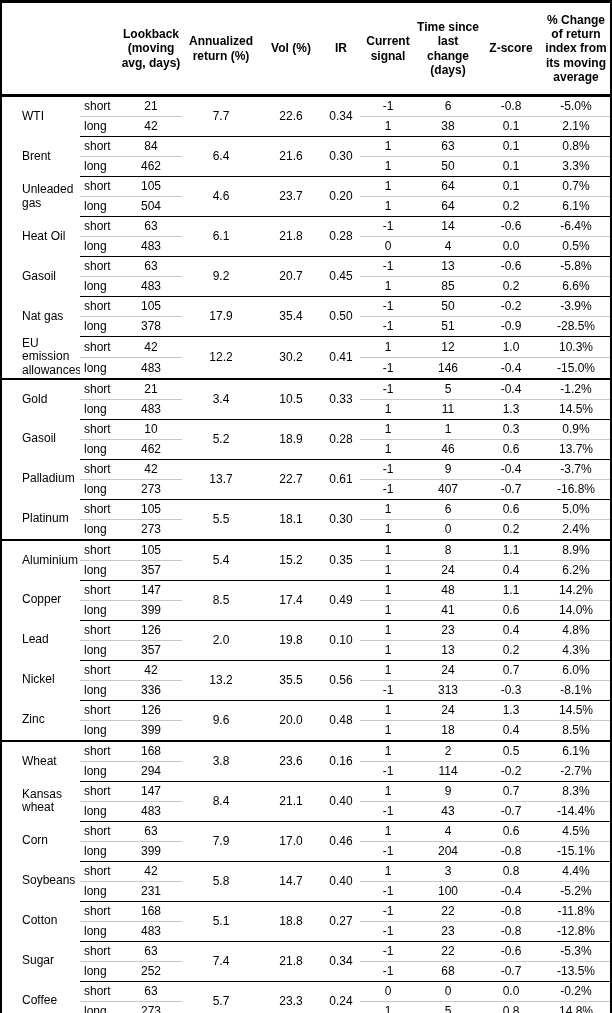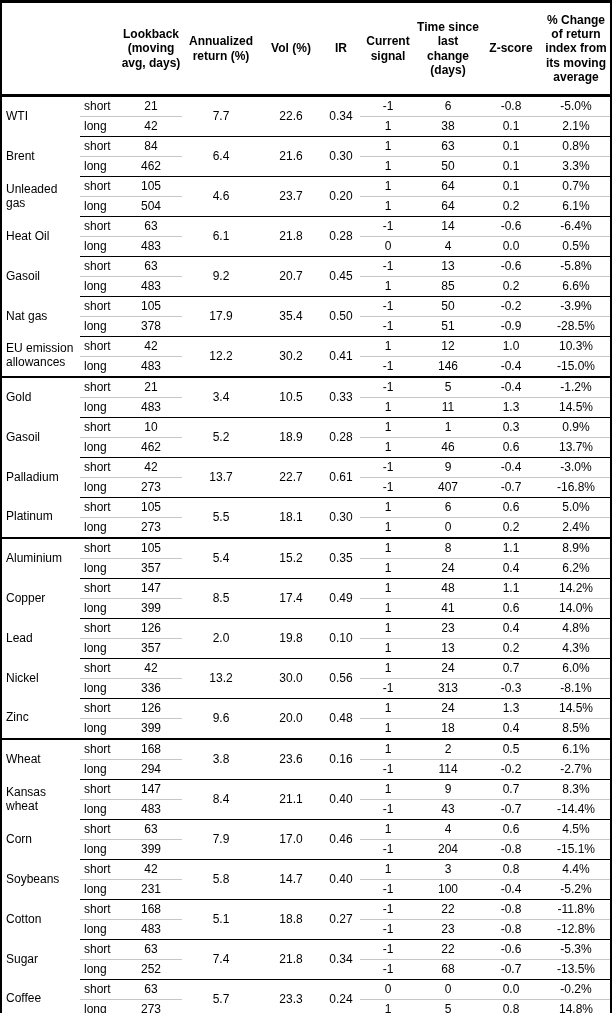--- a/index.html
+++ b/index.html
@@ -39,21 +39,21 @@
     border-bottom: 3px solid #000;
   }
   tbody td {
     height: 19px;
     text-align: center;
     vertical-align: middle;
     line-height: 1.05;
   }
   td.name {
     text-align: left;
-    padding-left: 4px;
+    padding-left: 20px;
     line-height: 1.15;
   }
   td.sl {
     text-align: left;
     padding-left: 4px;
   }
   
   .csep { border-top: 1px solid #000; }
   
   .gsep { border-top: 2px solid #000; }
@@ -275,21 +275,21 @@
         <tr>
           <td class="name" rowspan="2">Palladium</td>
           <td class="sl csep">short</td>
           <td class="csep">42</td>
           <td class="csep" rowspan="2">13.7</td>
           <td class="csep" rowspan="2">22.7</td>
           <td class="csep" rowspan="2">0.61</td>
           <td class="csep">-1</td>
           <td class="csep">9</td>
           <td class="csep">-0.4</td>
-          <td class="csep">-3.0%</td>
+          <td class="csep">-3.7%</td>
         </tr>
         <tr>
           <td class="sl lsep">long</td>
           <td class="lsep">273</td>
           <td class="lsep">-1</td>
           <td class="lsep">407</td>
           <td class="lsep">-0.7</td>
           <td class="lsep">-16.8%</td>
         </tr>
         <tr>
@@ -370,21 +370,21 @@
           <td class="lsep">1</td>
           <td class="lsep">13</td>
           <td class="lsep">0.2</td>
           <td class="lsep">4.3%</td>
         </tr>
         <tr>
           <td class="name" rowspan="2">Nickel</td>
           <td class="sl csep">short</td>
           <td class="csep">42</td>
           <td class="csep" rowspan="2">13.2</td>
-          <td class="csep" rowspan="2">30.0</td>
+          <td class="csep" rowspan="2">35.5</td>
           <td class="csep" rowspan="2">0.56</td>
           <td class="csep">1</td>
           <td class="csep">24</td>
           <td class="csep">0.7</td>
           <td class="csep">6.0%</td>
         </tr>
         <tr>
           <td class="sl lsep">long</td>
           <td class="lsep">336</td>
           <td class="lsep">-1</td>

